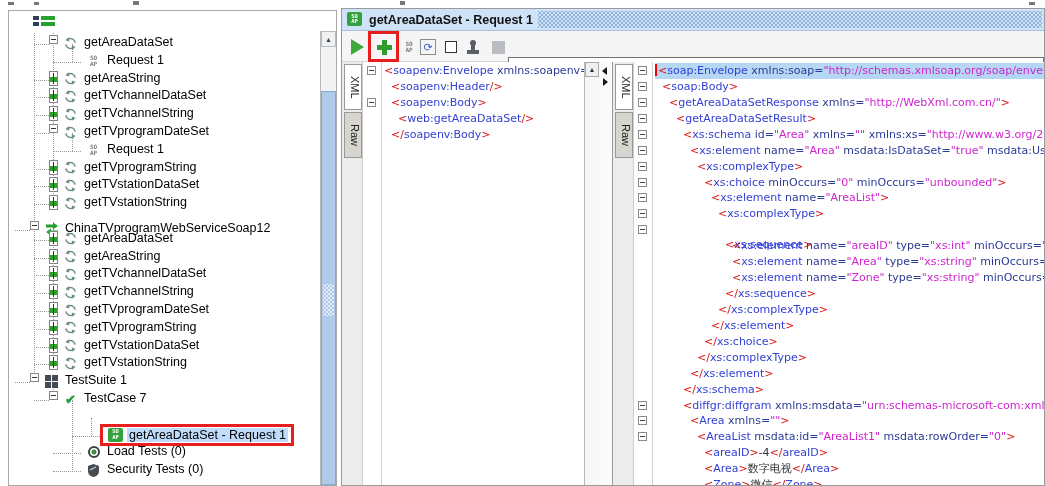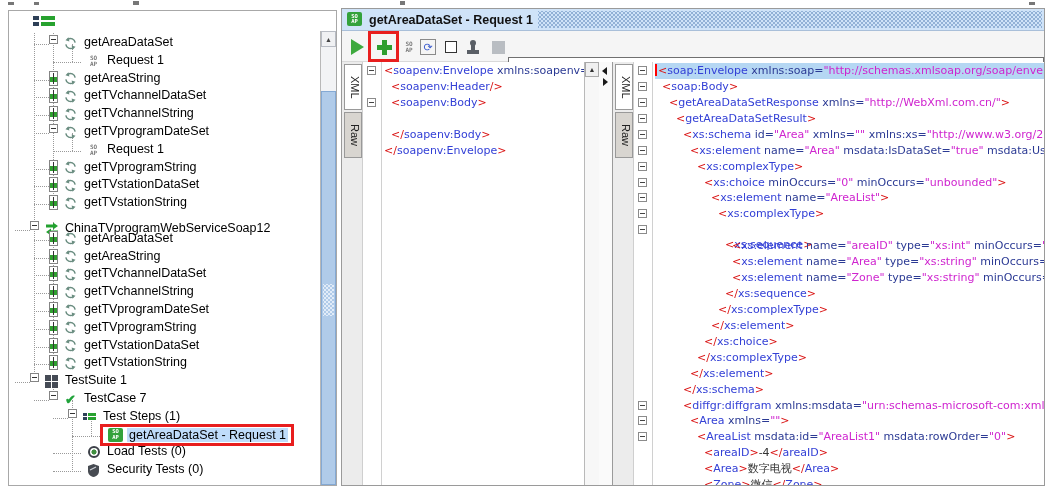--- a/index.html
+++ b/index.html
@@ -380,31 +380,20 @@
         <span class="tlabel">TestSuite 1</span>
       </div>
       <div class="trow" style="top: 358px; padding-left: 40px;">
         <i class="hstub" style="left: 25px; width: 15px;"></i>
         <span class="exp"></span>
         <span class="ticon">
           <span class="check">✔</span>
         </span>
         <span class="tlabel">TestCase 7</span>
       </div>
-      <div class="trow" style="top: 375.8px; padding-left: 59px;">
-        <i class="hstub" style="left: 44px; width: 15px;"></i>
-        <span class="exp"></span>
-        <span class="ticon">
-          <span class="steps">
-            <i></i>
-            <i></i>
-          </span>
-        </span>
-        <span class="tlabel">Test Steps (1)</span>
-      </div>
       <div class="trow" style="top: 393.6px; padding-left: 91px;">
         <i class="hstub" style="left: 63px; width: 28px;"></i>
         <span class="annotwrap">
           <span class="ticon">
             <span class="soapbadge">SO<br>AP</span>
           </span>
           <span class="tlabel sel-label">getAreaDataSet - Request 1</span>
         </span>
       </div>
       <div class="trow" style="top: 411.4px; padding-left: 72px;">
@@ -474,22 +463,22 @@
         <div class="vtab off">Raw</div>
       </div>
       <div class="foldcol" id="req-folds">
           <span class="fold" style="top: 4px;"></span>
           <span class="fold" style="top: 35.86px;"></span>
         </div>
       <div class="codearea" id="req-code">
           <div class="cline" style="top: 1px;"><span class="tok-p"></span><span class="tok-d">&lt;</span><span class="tok-t">soapenv:Envelope</span><span class="tok-p"> </span><span class="tok-a">xmlns:soapenv=</span></div>
           <div class="cline" style="top: 32.86px;"><span class="tok-p">  </span><span class="tok-d">&lt;</span><span class="tok-t">soapenv:Body</span><span class="tok-d">&gt;</span></div>
           <div class="cline" style="top: 16.93px;"><span class="tok-p">  </span><span class="tok-d">&lt;</span><span class="tok-t">soapenv:Header</span><span class="tok-d">/&gt;</span></div>
+          <div class="cline" style="top: 48.79px;"><span class="tok-p">    </span><span class="tok-d">&lt;</span><span class="tok-t">web:getAreaDataSet</span><span class="tok-d">/&gt;</span></div>
           <div class="cline" style="top: 64.72px;"><span class="tok-p">  </span><span class="tok-d">&lt;/</span><span class="tok-t">soapenv:Body</span><span class="tok-d">&gt;</span></div>
-          <div class="cline" style="top: 80.65px;"><span class="tok-p"></span><span class="tok-d">&lt;/</span><span class="tok-t">soapenv:Envelope</span><span class="tok-d">&gt;</span></div>
         </div>
       <div class="edsb">
         <div class="btn">▲</div>
       </div>
     </div>
     <div id="splitter">
       <span class="arr-l"></span>
       <span class="arr-r"></span>
     </div>
     <div id="ed-resp" class="editor">

